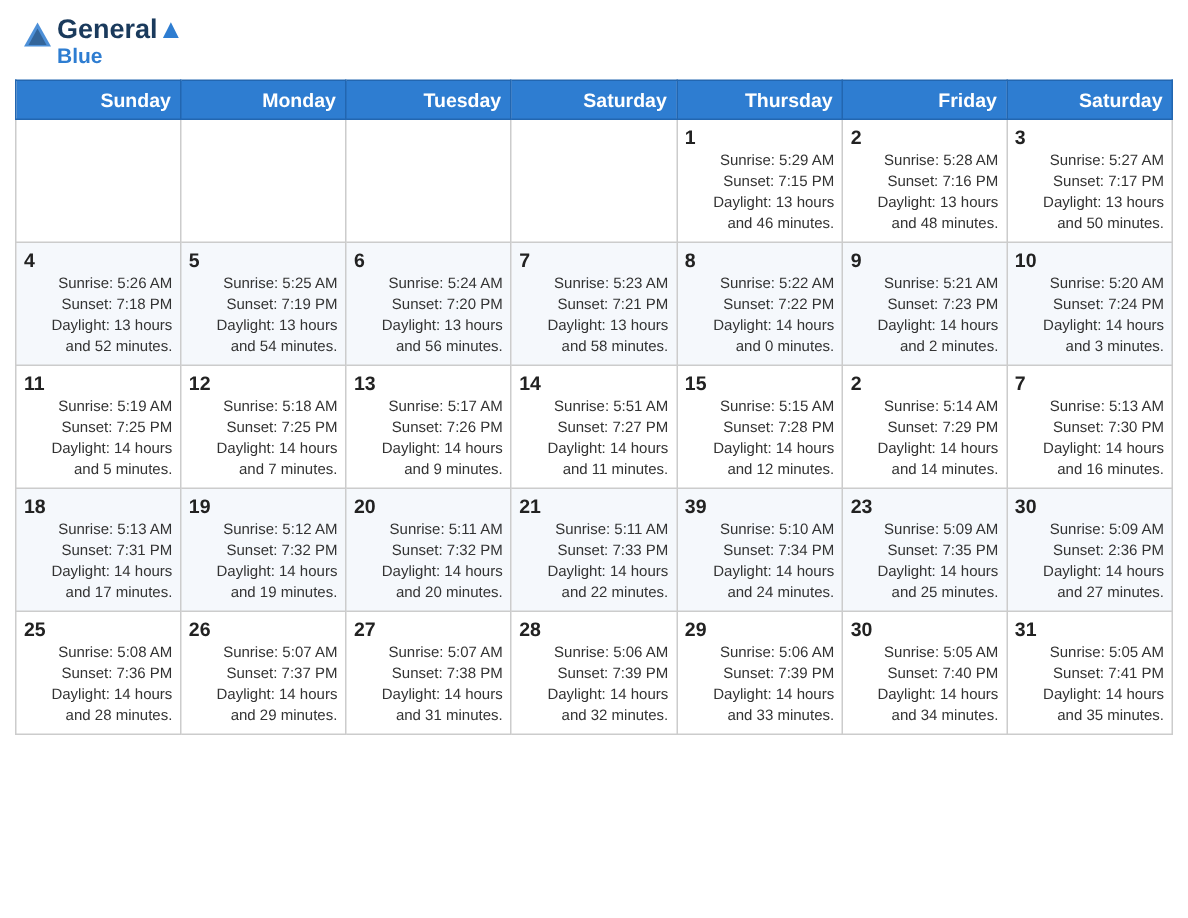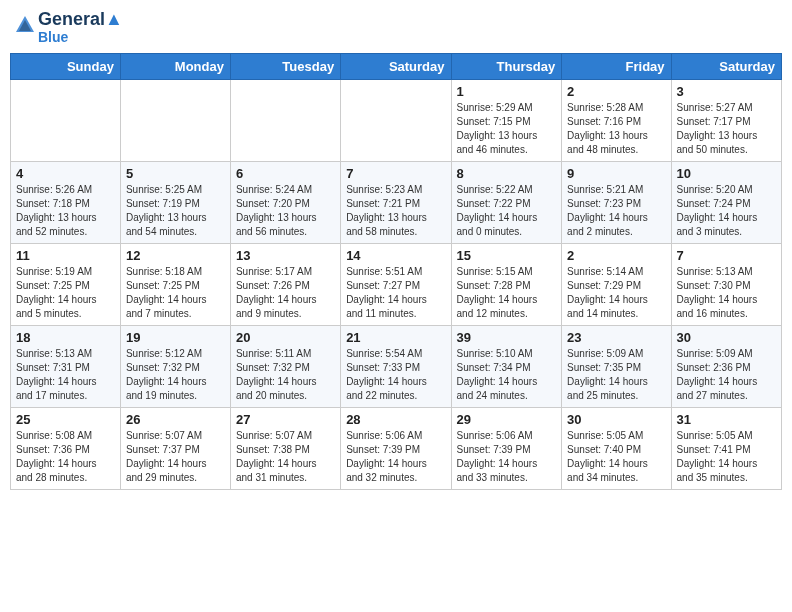--- a/index.html
+++ b/index.html
@@ -76,20 +76,21 @@
     .day-num {
       font-size: 13px;
       font-weight: bold;
       color: #222;
       margin-bottom: 2px;
     }
     .day-info {
       font-size: 10px;
       color: #333;
       line-height: 1.4;
+      text-align: right;
     }
     .empty {
       background: #fff !important;
     }
     .calendar tr:nth-child(even) .empty {
       background: #f5f8fc !important;
     }
   </style>
 </head>
 <body>
@@ -272,21 +273,21 @@
         </td>
         <td>
           <div class="day-num">20</div>
           <div class="day-info">Sunrise: 5:11 AM
 Sunset: 7:32 PM
 Daylight: 14 hours
 and 20 minutes.</div>
         </td>
         <td>
           <div class="day-num">21</div>
-          <div class="day-info">Sunrise: 5:54 AM
+          <div class="day-info">Sunrise: 5:11 AM
 Sunset: 7:33 PM
 Daylight: 14 hours
 and 22 minutes.</div>
         </td>
         <td>
           <div class="day-num">39</div>
           <div class="day-info">Sunrise: 5:10 AM
 Sunset: 7:34 PM
 Daylight: 14 hours
 and 24 minutes.</div>

